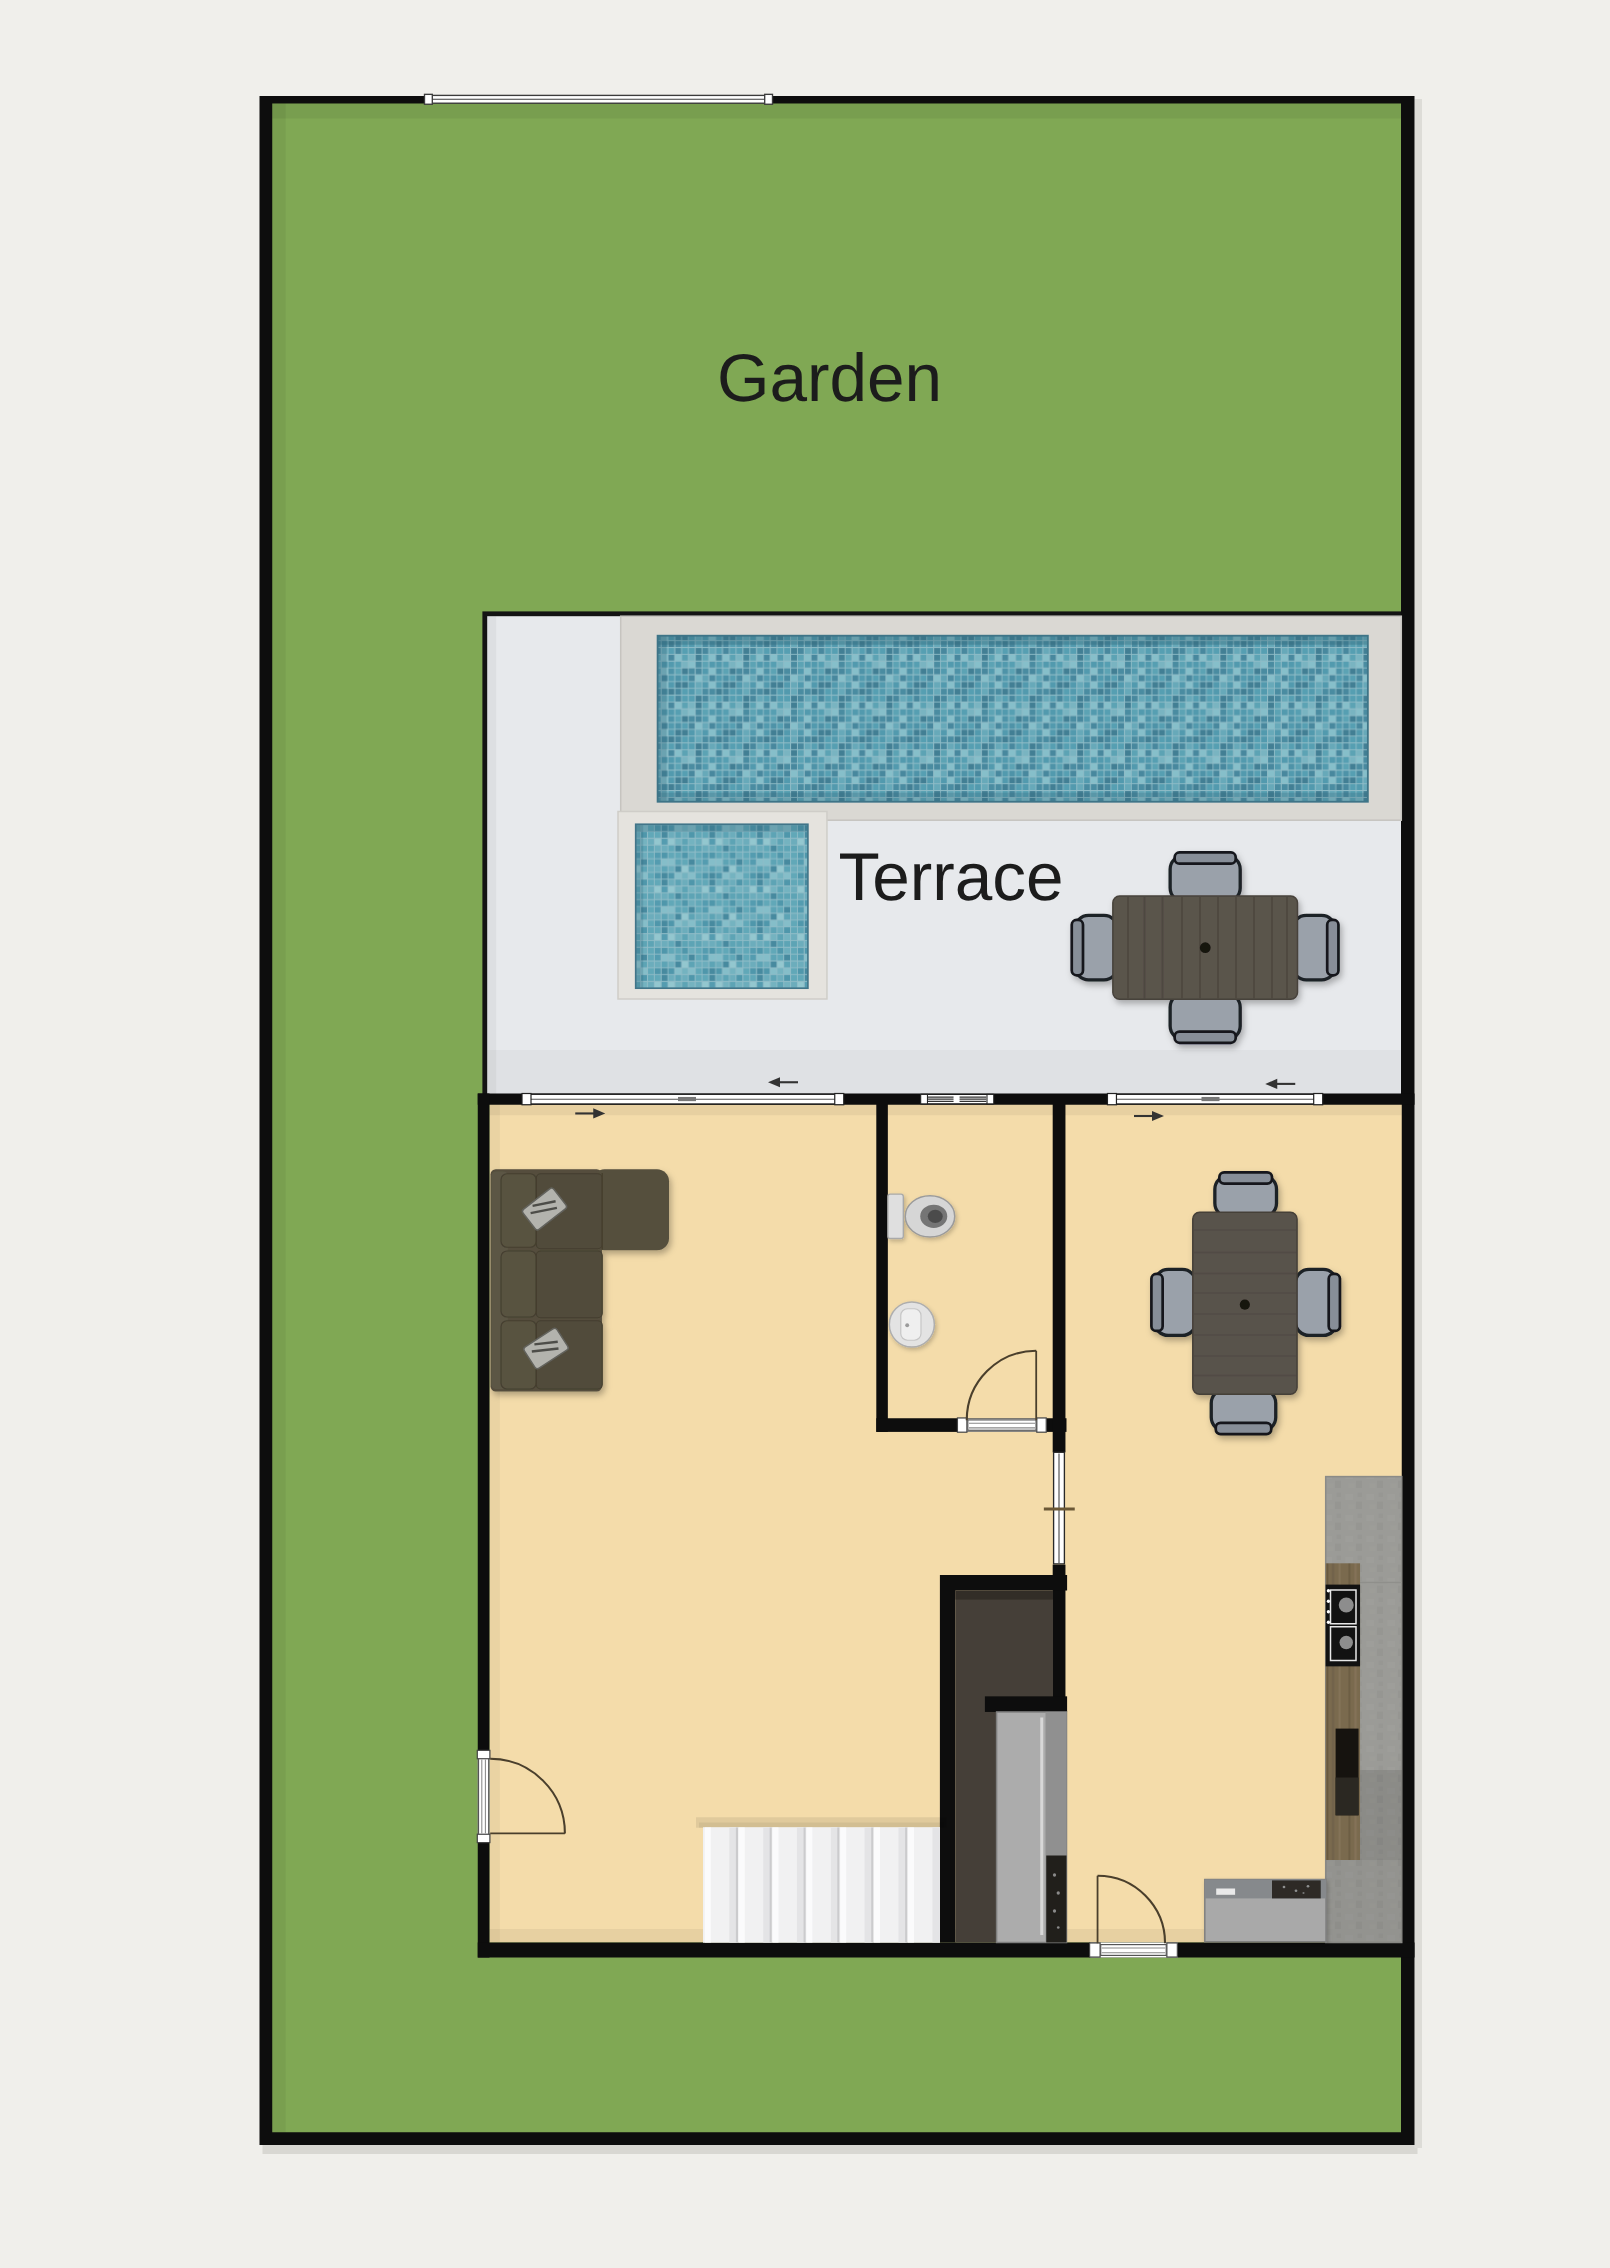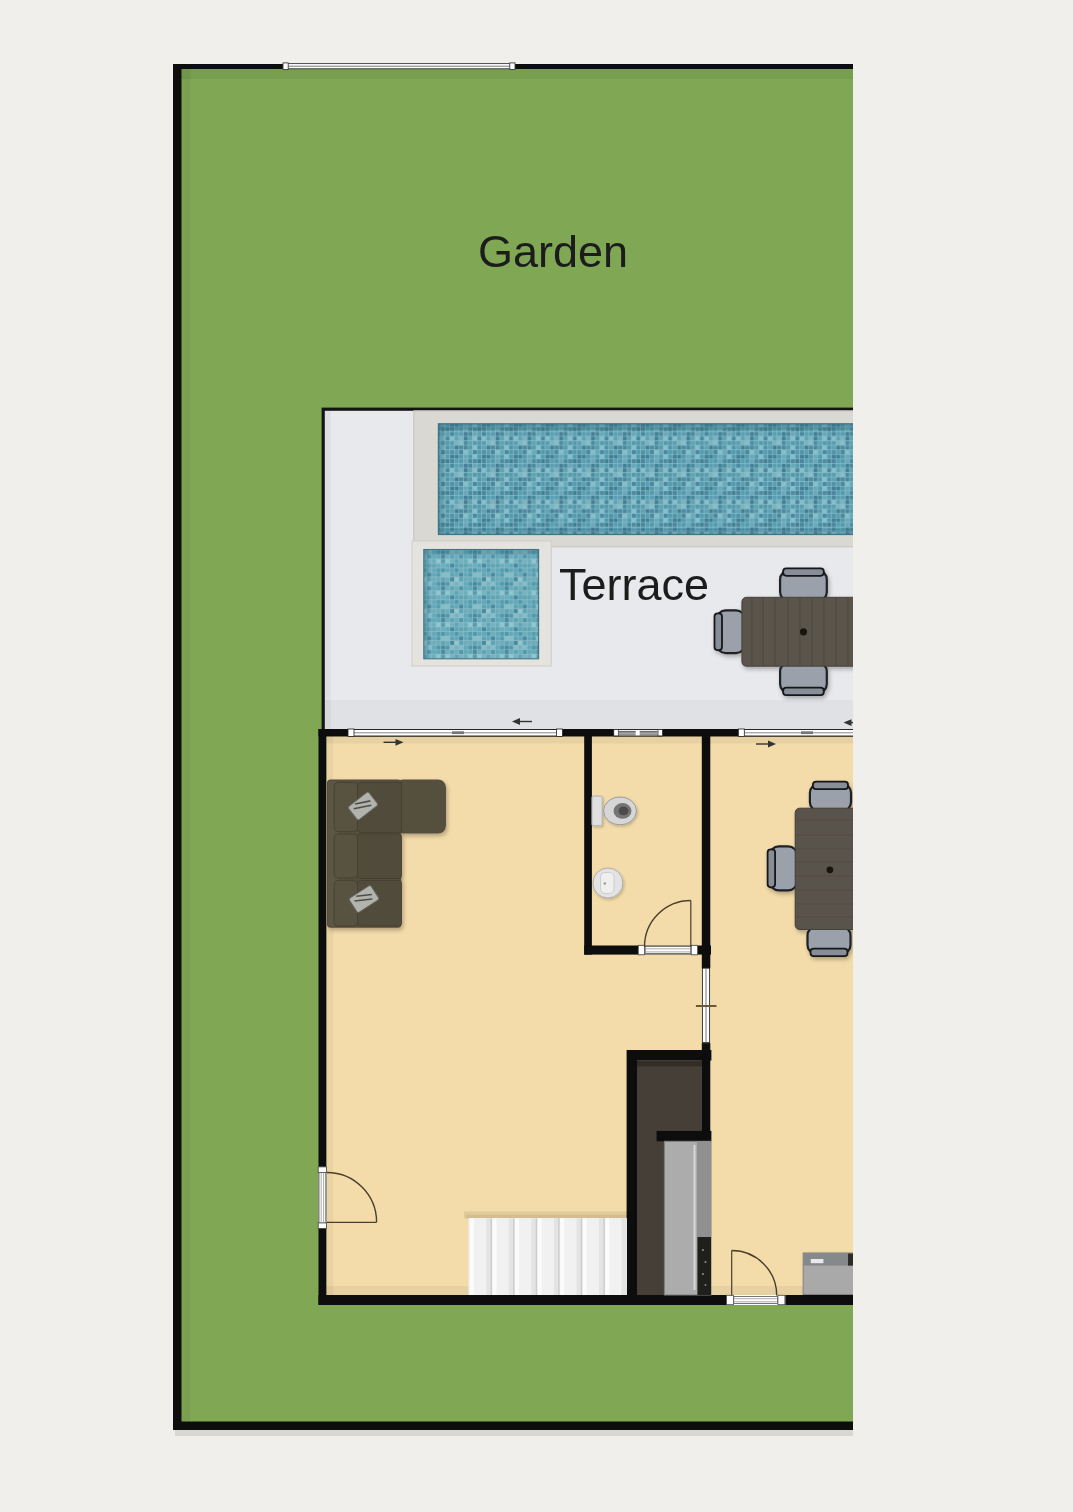--- a/index.html
+++ b/index.html
@@ -1,16 +1,16 @@
 <!DOCTYPE html>
 <html><head>
 <meta charset="utf-8">
 <style>
 html,body{margin:0;padding:0;background:#f0efeb;}
-#cv{position:relative;width:853px;height:1512px;overflow:hidden;}
+#cv{position:relative;width:1073px;height:1512px;overflow:hidden;}
 svg{display:block;}
 </style>
 </head>
 <body>
 <div id="cv">
 <svg width="1073" height="1512" viewBox="0 0 1073 1512" xmlns="http://www.w3.org/2000/svg">
 <defs>
 <pattern id="poolT" width="31.8" height="31.8" patternUnits="userSpaceOnUse">
 <rect width="31.8" height="31.8" fill="#8fbcc7"></rect>
 <rect x="0.4" y="0.4" width="3.9" height="3.9" fill="#4e93a8"></rect>

